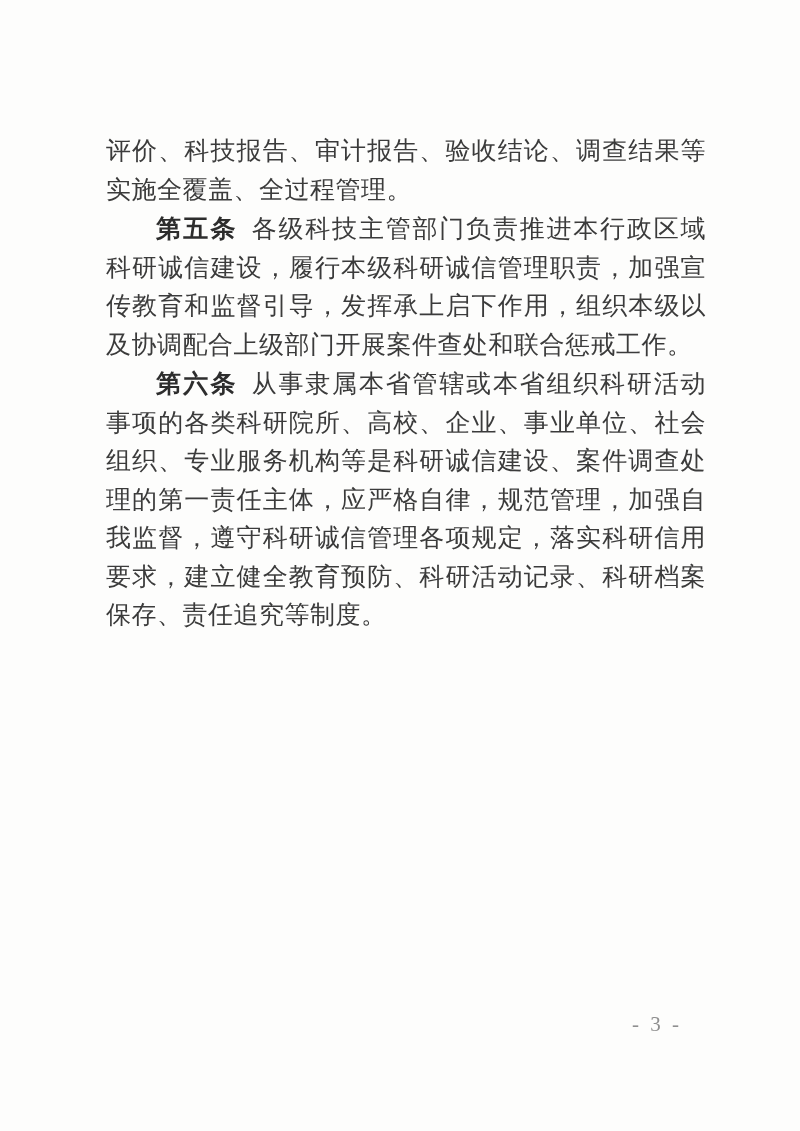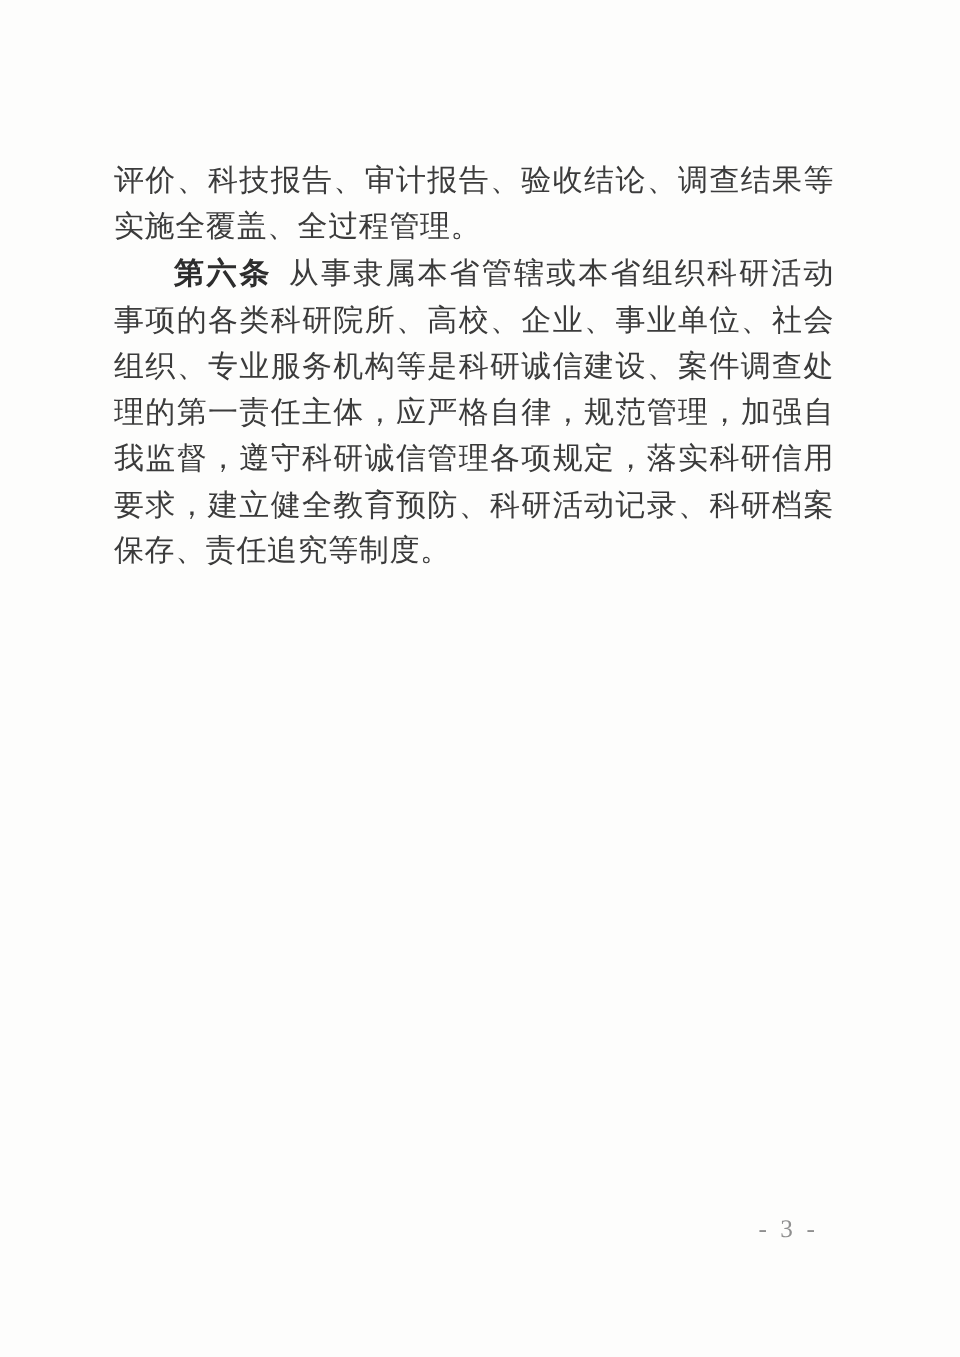--- a/index.html
+++ b/index.html
@@ -10,21 +10,21 @@
   .page {
     position: relative;
     width: 800px;
     height: 1131px;
     background: #fdfdfc;
     overflow: hidden;
     box-sizing: border-box;
   }
   .doc {
     position: absolute;
-    left: 95px;
+    left: 106px;
     top: 132px;
     width: 600px;
   }
   .par {
     margin: 0;
     font-family: "Liberation Serif", "DejaVu Serif", serif;
     font-size: 25px;
     line-height: 38.5px;
     color: #3b3b3b;
     text-align: justify;
@@ -64,20 +64,21 @@
 </head>
 <body>
 
 <div class="page">
   <main class="doc">
 
     <p class="par">评价、科技报告、审计报告、验收结论、调查结果等实施全覆盖、全过程管理。</p>
 
 
 
+    <p class="par indent"><b class="art-label">第五条</b><span>各级科技主管部门负责推进本行政区域科研诚信建设，履行本级科研诚信管理职责，加强宣传教育和监督引导，发挥承上启下作用，组织本级以及协调配合上级部门开展案件查处和联合惩戒工作。</span></p>
 
     <p class="par indent"><b class="art-label">第六条</b><span>从事隶属本省管辖或本省组织科研活动事项的各类科研院所、高校、企业、事业单位、社会组织、专业服务机构等是科研诚信建设、案件调查处理的第一责任主体，应严格自律，规范管理，加强自我监督，遵守科研诚信管理各项规定，落实科研信用要求，建立健全教育预防、科研活动记录、科研档案保存、责任追究等制度。</span></p>
 
 
 
   </main>
 
   <div class="pagenum">- 3 -</div>
 </div>
 

